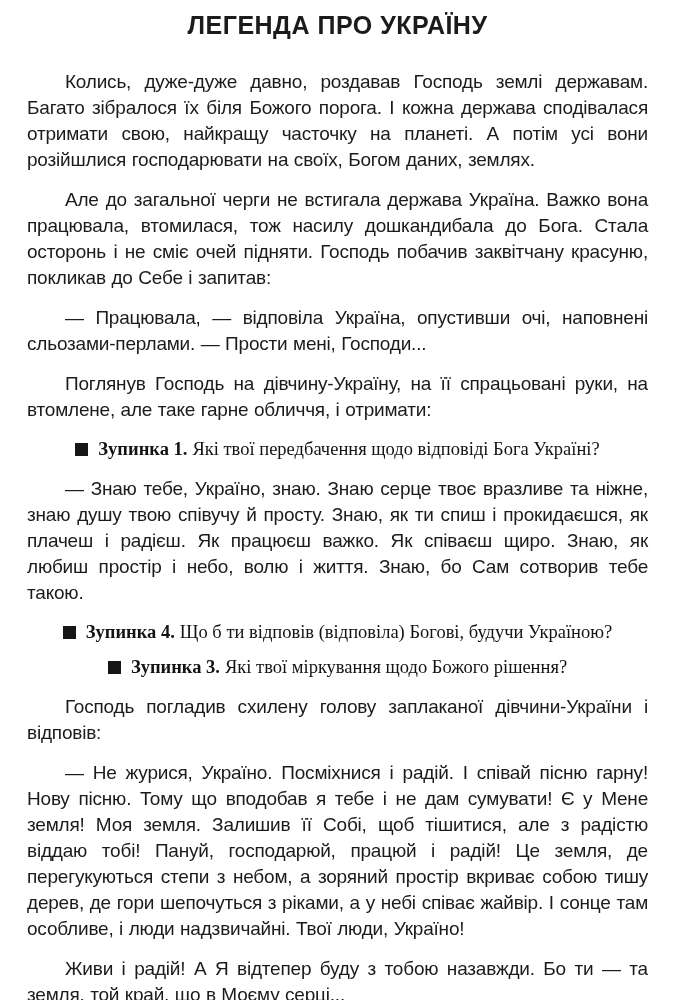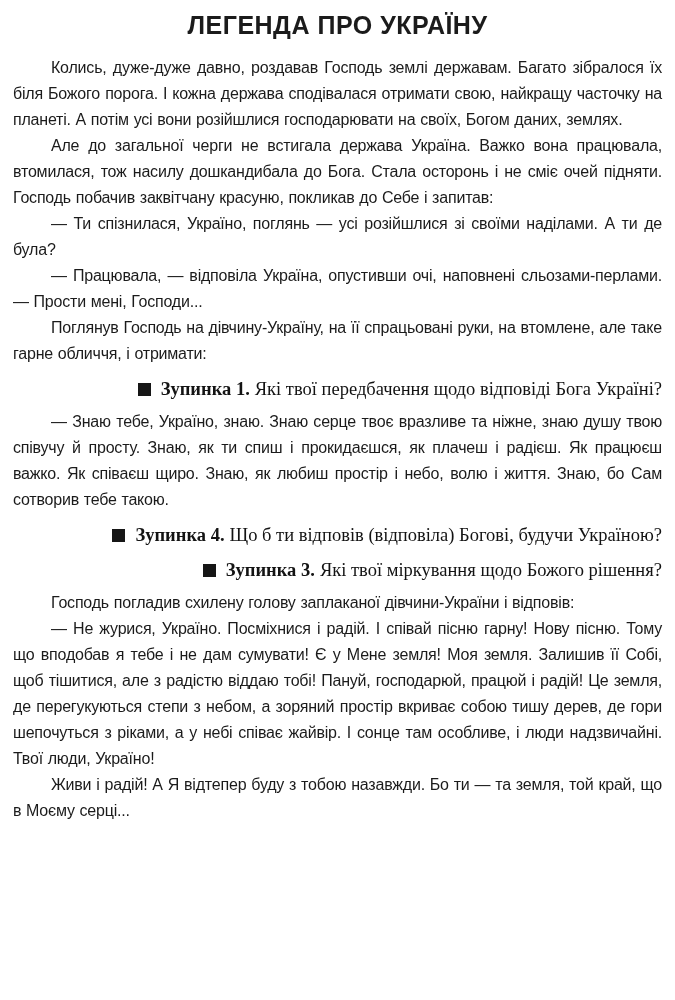--- a/index.html
+++ b/index.html
@@ -19,35 +19,35 @@
     font-family: "Liberation Sans", sans-serif;
     font-weight: bold;
     font-size: 25px;
     line-height: 30px;
     text-align: center;
     letter-spacing: 0.5px;
     margin: 2px 0 15px 0;
   }
   .body-text { flex: 0 0 auto; }
   .para {
-    margin: 0;
+    margin: 14px;
     font-family: "Liberation Sans", sans-serif;
-    font-size: 16px;
+    font-size: 19px;
     line-height: 26px;
     text-align: justify;
     text-indent: 38px;
     letter-spacing: -0.2px;
     word-spacing: 0.5px;
   }
   .stop {
     margin: 10px 0 7px 0;
     font-family: "Liberation Serif", serif;
     font-size: 18.5px;
     line-height: 25px;
-    text-align: right;
+    text-align: center;
     text-indent: 0;
     color: #131313;
   }
   .stop .bullet {
     display: inline-block;
     width: 13px;
     height: 13px;
     background: #161616;
     margin-right: 10px;
     overflow: hidden;
@@ -61,21 +61,20 @@
 </style>
 </head>
 <body>
 
 <div class="page">
   <h1 class="title">ЛЕГЕНДА ПРО УКРАЇНУ</h1>
 
   <div class="body-text" id="article-body">
       <p class="para">Колись, дуже-дуже давно, роздавав Господь землі державам. Багато зібралося їх біля Божого порога. І кожна держава сподівалася отримати свою, найкращу часточку на планеті. А потім усі вони розійшлися господарювати на своїх, Богом даних, землях.</p>
       <p class="para">Але до загальної черги не встигала держава Україна. Важко вона працювала, втомилася, тож насилу дошкандибала до Бога. Стала осторонь і не сміє очей підняти. Господь побачив заквітчану красуню, покликав до Себе і запитав:</p>
-      <p class="para">— Ти спізнилася, Україно, поглянь — усі розійшлися зі своїми наділами. А ти де була?</p>
       <p class="para">— Працювала, — відповіла Україна, опустивши очі, наповнені сльозами-перлами. — Прости мені, Господи...</p>
       <p class="para">Поглянув Господь на дівчину-Україну, на її спрацьовані руки, на втомлене, але таке гарне обличчя, і отримати:</p>
       <p class="stop"><span class="bullet">■</span><b class="stop-label">Зупинка 1.</b><span class="stop-text">Які твої передбачення щодо відповіді Бога Україні?</span></p>
       <p class="para">— Знаю тебе, Україно, знаю. Знаю серце твоє вразливе та ніжне, знаю душу твою співучу й просту. Знаю, як ти спиш і прокидаєшся, як плачеш і радієш. Як працюєш важко. Як співаєш щиро. Знаю, як любиш простір і небо, волю і життя. Знаю, бо Сам сотворив тебе такою.</p>
       <p class="stop"><span class="bullet">■</span><b class="stop-label">Зупинка 4.</b><span class="stop-text">Що б ти відповів (відповіла) Богові, будучи Україною?</span></p>
       <p class="stop"><span class="bullet">■</span><b class="stop-label">Зупинка 3.</b><span class="stop-text">Які твої міркування щодо Божого рішення?</span></p>
       <p class="para">Господь погладив схилену голову заплаканої дівчини-України і відповів:</p>
       <p class="para">— Не журися, Україно. Посміхнися і радій. І співай пісню гарну! Нову пісню. Тому що вподобав я тебе і не дам сумувати! Є у Мене земля! Моя земля. Залишив її Собі, щоб тішитися, але з радістю віддаю тобі! Пануй, господарюй, працюй і радій! Це земля, де перегукуються степи з небом, а зоряний простір вкриває собою тишу дерев, де гори шепочуться з ріками, а у небі співає жайвір. І сонце там особливе, і люди надзвичайні. Твої люди, Україно!</p>
       <p class="para">Живи і радій! А Я відтепер буду з тобою назавжди. Бо ти — та земля, той край, що в Моєму серці...</p>
     </div>

